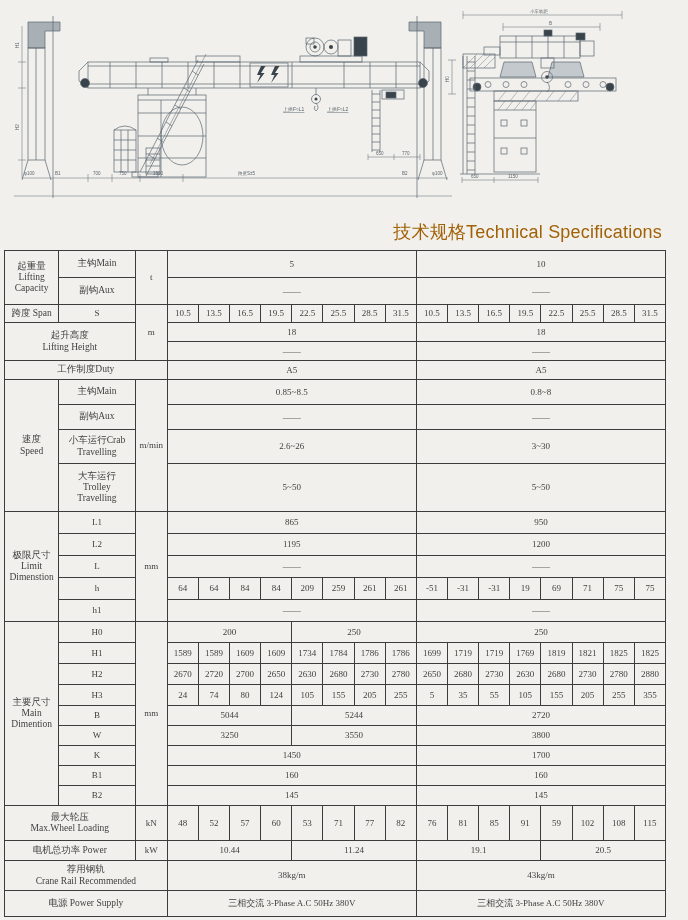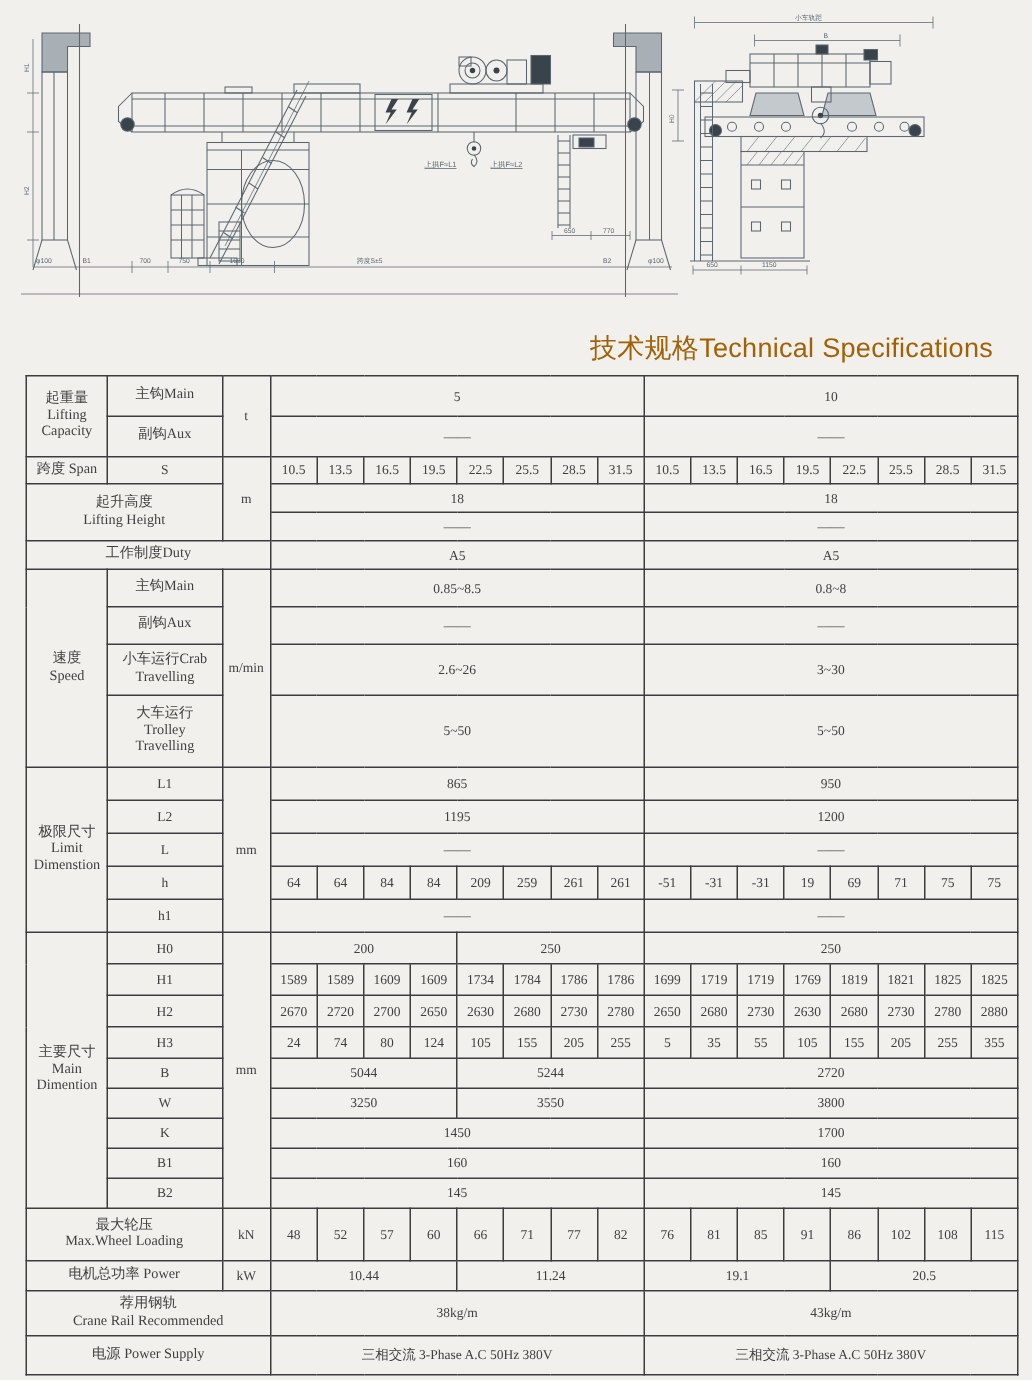--- a/index.html
+++ b/index.html
@@ -8,21 +8,21 @@
     background:#f2f0ec;
     font-family:"Liberation Serif","DejaVu Serif",serif;
     color:#3f3f3f;overflow:hidden;
   }
   .drawing-wrap{position:absolute;left:0;top:0;width:688px;height:214px;}
   .heading{
     position:absolute;top:220px;right:26px;
     font-family:"Liberation Sans","DejaVu Sans",sans-serif;
     font-size:18px;font-weight:500;color:#a16207;letter-spacing:.2px;
   }
-  .table-wrap{position:absolute;left:17px;top:250px;}
+  .table-wrap{position:absolute;left:4px;top:250px;}
   table.spec{
     border-collapse:collapse;table-layout:fixed;width:662px;
     border:1.5px solid #3c3c3c;
   }
   table.spec td{
     border:1px solid #3c3c3c;
     text-align:center;vertical-align:middle;
     font-size:9px;line-height:1.18;padding:0 1px;
     white-space:pre-line;overflow:hidden;
     color:#3f3f3f;
@@ -517,29 +517,29 @@
           <td colspan="8">145</td>
         </tr>
         <tr style="height: 35px;">
           <td colspan="2" class="lab">最大轮压
 Max.Wheel Loading</td>
           <td>kN</td>
           <td>48</td>
           <td>52</td>
           <td>57</td>
           <td>60</td>
-          <td>66</td>
+          <td>53</td>
           <td>71</td>
           <td>77</td>
           <td>82</td>
           <td>76</td>
           <td>81</td>
           <td>85</td>
           <td>91</td>
-          <td>86</td>
+          <td>59</td>
           <td>102</td>
           <td>108</td>
           <td>115</td>
         </tr>
         <tr style="height: 20px;">
           <td colspan="2" class="lab">电机总功率 Power</td>
           <td>kW</td>
           <td colspan="4">10.44</td>
           <td colspan="4">11.24</td>
           <td colspan="4">19.1</td>

